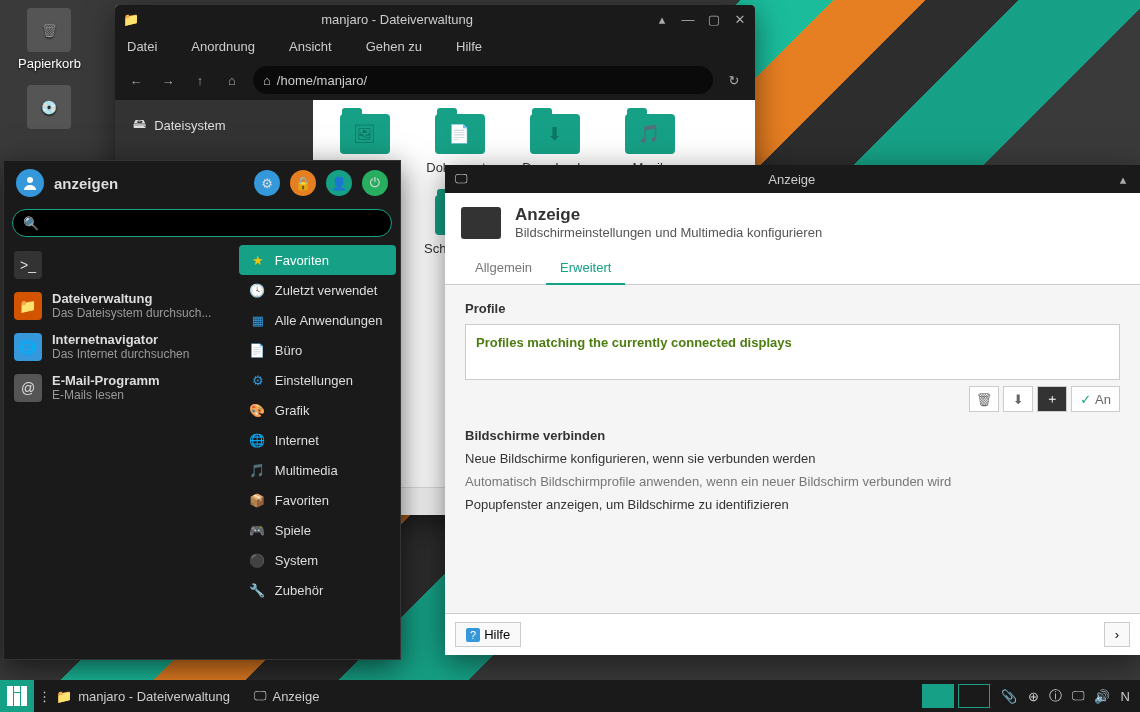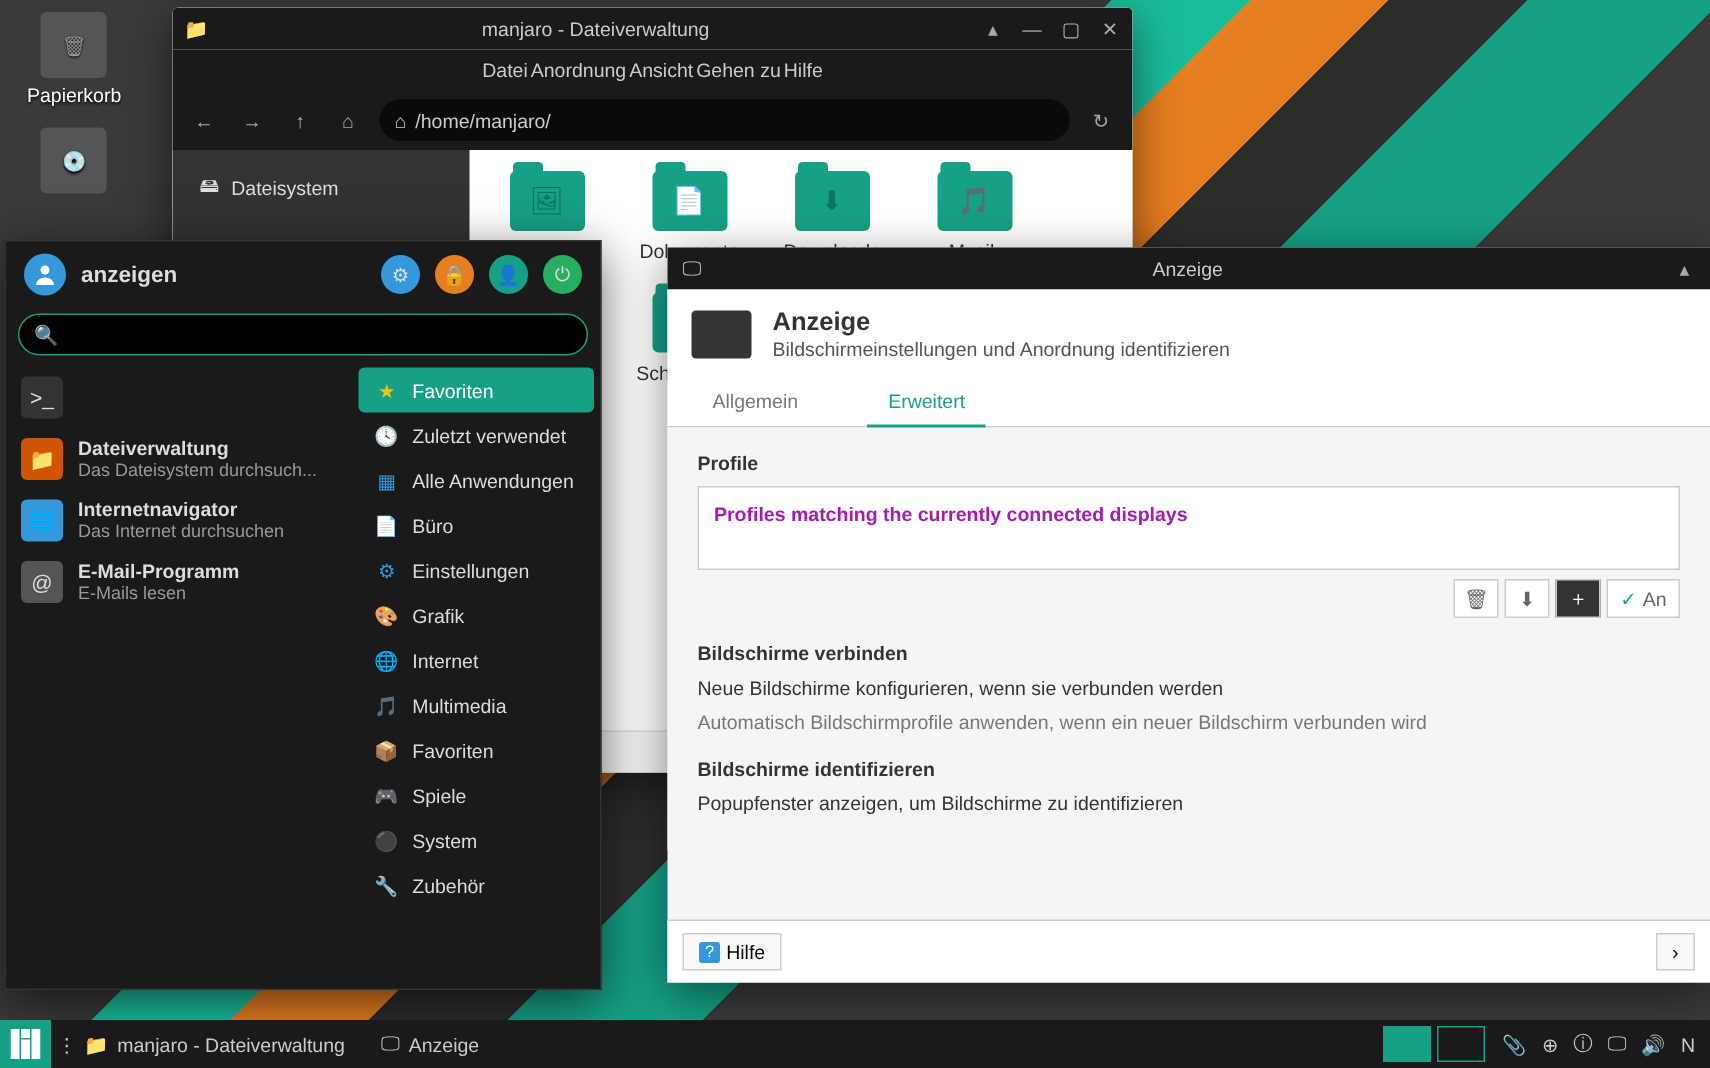--- a/index.html
+++ b/index.html
@@ -9,21 +9,21 @@
 
 .desktop-icons{position:absolute;top:8px;left:18px;}
 .di{display:flex;flex-direction:column;align-items:center;color:#fff;margin-bottom:14px;cursor:pointer;text-shadow:0 1px 2px #000;}
 .di-ico{width:44px;height:44px;background:#555;border-radius:4px;display:flex;align-items:center;justify-content:center;color:#999;margin-bottom:4px;}
 
 .fm{position:absolute;left:115px;top:5px;width:640px;height:510px;background:#fff;border-radius:4px;overflow:hidden;box-shadow:0 8px 30px rgba(0,0,0,.5);}
 .fm-title{background:#1a1a1a;color:#ccc;display:flex;align-items:center;height:28px;padding:0 8px;}
 .fm-title-txt{flex:1;text-align:center;}
 .winbtns{display:flex;gap:12px;}
 .winbtn{width:14px;height:14px;color:#aaa;cursor:pointer;display:flex;align-items:center;justify-content:center;}
-.fm-menu{background:#1a1a1a;color:#ccc;display:flex;gap:2px;padding:6px 12px;justify-content:center;}
+.fm-menu{background:#1a1a1a;color:#ccc;display:flex;gap:34px;padding:6px 12px;}
 .fm-menu span{cursor:pointer;}
 .fm-toolbar{background:#1a1a1a;display:flex;align-items:center;gap:10px;padding:6px 10px;}
 .nav-ico{width:22px;height:22px;color:#aaa;cursor:pointer;display:flex;align-items:center;justify-content:center;}
 .fm-path{flex:1;background:#0a0a0a;border-radius:14px;height:28px;display:flex;align-items:center;padding:0 10px;color:#ccc;}
 .fm-body{display:flex;height:420px;background:#fff;}
 .fm-side{width:198px;background:#333;color:#ddd;padding:8px;}
 .fm-side-h{font-weight:bold;color:#aaa;padding:4px;}
 .fm-side-item{padding:6px 10px;cursor:pointer;display:flex;align-items:center;gap:8px;}
 .fm-files{flex:1;padding:14px;display:flex;flex-wrap:wrap;gap:20px;align-content:flex-start;}
 .folder{display:flex;flex-direction:column;align-items:center;width:75px;cursor:pointer;color:#333;}
@@ -32,26 +32,26 @@
 .folder-glyph{position:absolute;inset:0;display:flex;align-items:center;justify-content:center;color:#0d7561;font-size:18px;}
 .fm-status{position:absolute;bottom:0;left:0;right:0;padding:6px 10px;color:#555;background:#f5f5f5;border-top:1px solid #ddd;}
 
 .ds{position:absolute;left:445px;top:165px;width:695px;height:490px;background:#f5f5f5;box-shadow:0 8px 30px rgba(0,0,0,.5);}
 .ds-title{background:#1a1a1a;color:#ccc;height:28px;display:flex;align-items:center;padding:0 10px;}
 .ds-title-txt{flex:1;text-align:center;}
 .ds-head{background:#fff;padding:12px 16px;display:flex;gap:14px;align-items:center;}
 .ds-head-ico{width:40px;height:32px;background:#333;border-radius:3px;}
 .ds-head h2{font-size:17px;font-weight:bold;color:#333;}
 .ds-head p{color:#555;}
-.ds-tabs{background:#fff;display:flex;padding:0 16px;border-bottom:1px solid #ccc;gap:32px;}
+.ds-tabs{background:#fff;display:flex;padding:0 16px;border-bottom:1px solid #ccc;}
 .ds-tab{padding:8px 14px;color:#777;cursor:pointer;}
 .ds-tab.active{color:#16a085;border-bottom:2px solid #16a085;margin-bottom:-1px;}
 .ds-content{padding:16px 20px;color:#333;background:#f5f5f5;}
 .ds-sec-h{font-weight:bold;margin-bottom:8px;}
-.profile-box{background:#fff;border:1px solid #ccc;padding:10px;font-weight:bold;color:#a21caf;height:56px;}
+.profile-box{background:#fff;border:1px solid #ccc;padding:10px;font-weight:bold;color:#4d7c0f;height:56px;}
 .profile-btns{display:flex;justify-content:flex-end;gap:4px;margin-top:6px;margin-bottom:16px;}
 .pbtn{width:30px;height:26px;border:1px solid #ccc;background:#fff;display:flex;align-items:center;justify-content:center;cursor:pointer;color:#666;}
 .pbtn.dark{background:#333;color:#fff;}
 .pbtn.wide{width:auto;padding:0 8px;gap:4px;}
 .ds-sub{color:#777;margin-top:6px;}
 .ds-item{margin:8px 0;}
 .ds-footer{position:absolute;bottom:0;left:0;right:0;padding:8px 10px;background:#fff;border-top:1px solid #ccc;display:flex;justify-content:space-between;}
 .ds-help{border:1px solid #ccc;padding:4px 10px;background:#f9f9f9;cursor:pointer;display:flex;align-items:center;gap:4px;}
 
 .wm{position:absolute;left:3px;top:160px;width:398px;height:500px;background:#1a1a1a;color:#ddd;border:1px solid #333;box-shadow:0 8px 30px rgba(0,0,0,.6);}
@@ -190,21 +190,21 @@
 <div class="ds">
   <div class="ds-title">
     <span>🖵</span>
     <span class="ds-title-txt">Anzeige</span>
     <span class="winbtn">▴</span>
   </div>
   <div class="ds-head">
     <div class="ds-head-ico"></div>
     <div>
       <h2>Anzeige</h2>
-      <p>Bildschirmeinstellungen und Anordnung identifizieren</p>
+      <p>Bildschirmeinstellungen und Multimedia konfigurieren</p>
     </div>
   </div>
   <div class="ds-tabs">
     <div class="ds-tab">Allgemein</div>
     <div class="ds-tab active">Erweitert</div>
   </div>
   <div class="ds-content">
     <div class="ds-sec-h">Profile</div>
     <div class="profile-box">Profiles matching the currently connected displays</div>
     <div class="profile-btns">
@@ -218,21 +218,20 @@
           <span>＋</span>
         </div>
       <div class="pbtn wide">
           <span style="color:#16a085;">✓</span>
           <span>An</span>
         </div>
     </div>
     <div class="ds-sec-h">Bildschirme verbinden</div>
     <div class="ds-item">Neue Bildschirme konfigurieren, wenn sie verbunden werden</div>
     <div class="ds-sub">Automatisch Bildschirmprofile anwenden, wenn ein neuer Bildschirm verbunden wird</div>
-    <div class="ds-sec-h" style="margin-top:16px;">Bildschirme identifizieren</div>
     <div class="ds-item">Popupfenster anzeigen, um Bildschirme zu identifizieren</div>
   </div>
   <div class="ds-footer">
     <div class="ds-help">
       <span style="background:#3498db;color:#fff;padding:1px 4px;border-radius:2px;font-size:11px;">?</span>
       <span>Hilfe</span>
     </div>
     <div class="ds-help">›</div>
   </div>
 </div>

